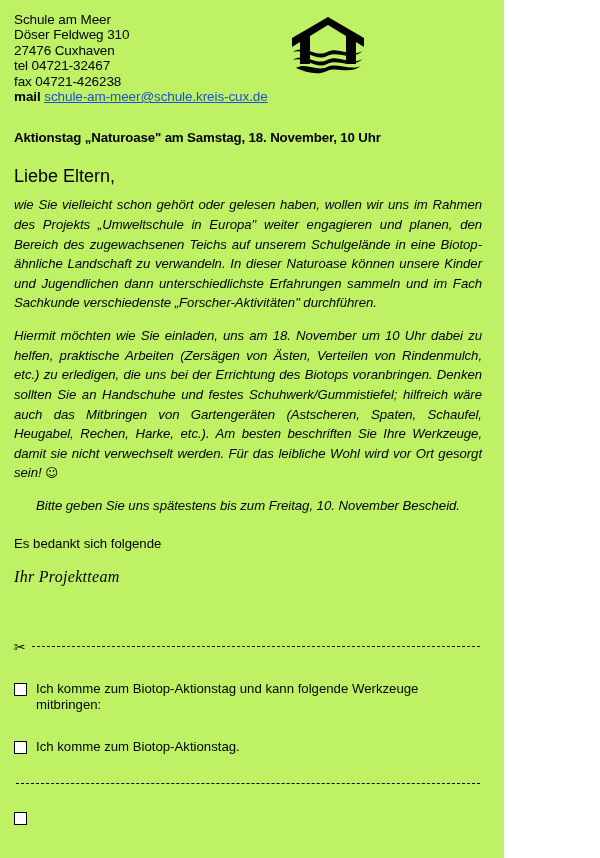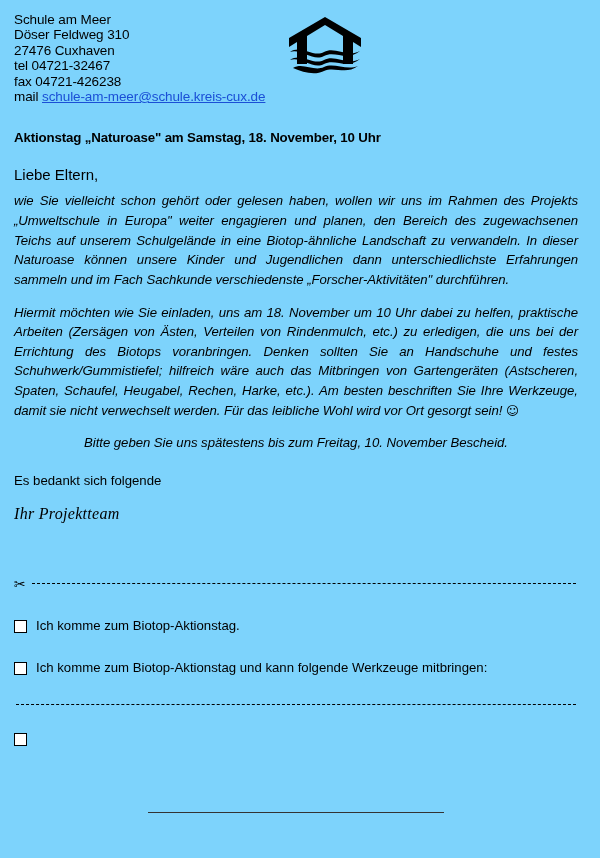--- a/index.html
+++ b/index.html
@@ -14,23 +14,23 @@
     position: relative;
     font-family: "Liberation Sans", sans-serif;
     color: #000000;
     overflow: hidden;
   }
 
   .page {
     position: absolute;
     left: 0;
     top: 0;
-    width: 600px;
+    width: 504px;
     height: 858px;
-    background: #7dd3fc;
+    background: #bef264;
     box-sizing: border-box;
     padding: 12px 22px 0 14px;
   }
 
   
   .letterhead {
     display: flex;
     align-items: flex-start;
     justify-content: flex-start;
     margin-bottom: 0;
@@ -41,21 +41,21 @@
     letter-spacing: -0.1px;
     white-space: nowrap;
   }
   .address-line {
     display: block;
   }
   .mail-line {
     display: block;
     white-space: nowrap;
   }
-  .mail-label { color: #000; }
+  .mail-label { color: #000; font-weight: bold; }
   .mail-link {
     color: #1a4fd6;
     text-decoration: underline;
     text-underline-offset: 1px;
   }
 
   .logo-wrap {
     margin-left: 22px;
     margin-top: 2px;
     width: 78px;
@@ -68,21 +68,21 @@
   .doc-title {
     font-size: 13.3px;
     font-weight: bold;
     margin-top: 26px;
     letter-spacing: -0.15px;
     white-space: nowrap;
   }
 
   
   .salutation {
-    font-size: 15px;
+    font-size: 18px;
     margin-top: 21px;
   }
   .para {
     font-size: 13.2px;
     line-height: 19.6px;
     text-align: justify;
     margin-top: 8px;
     letter-spacing: -0.05px;
     font-style: italic;
   }
@@ -208,26 +208,26 @@
 
   <div class="signature-script">Ihr Projektteam</div>
 
   <div class="cut-row">
     <span class="scissors">✂</span>
     <span class="cut-line"></span>
   </div>
 
   <div class="check-row">
     <span class="checkbox"></span>
-    <span class="check-label">Ich komme zum Biotop-Aktionstag.</span>
+    <span class="check-label">Ich komme zum Biotop-Aktionstag und kann folgende Werkzeuge mitbringen:</span>
   </div>
 
   <div class="check-row">
     <span class="checkbox"></span>
-    <span class="check-label">Ich komme zum Biotop-Aktionstag und kann folgende Werkzeuge mitbringen:</span>
+    <span class="check-label">Ich komme zum Biotop-Aktionstag.</span>
   </div>
 
   <div class="write-line"></div>
 
   <div class="check-row">
     <span class="checkbox"></span>
   </div>
 
   <div class="name-field">
     <div class="name-rule"></div>

